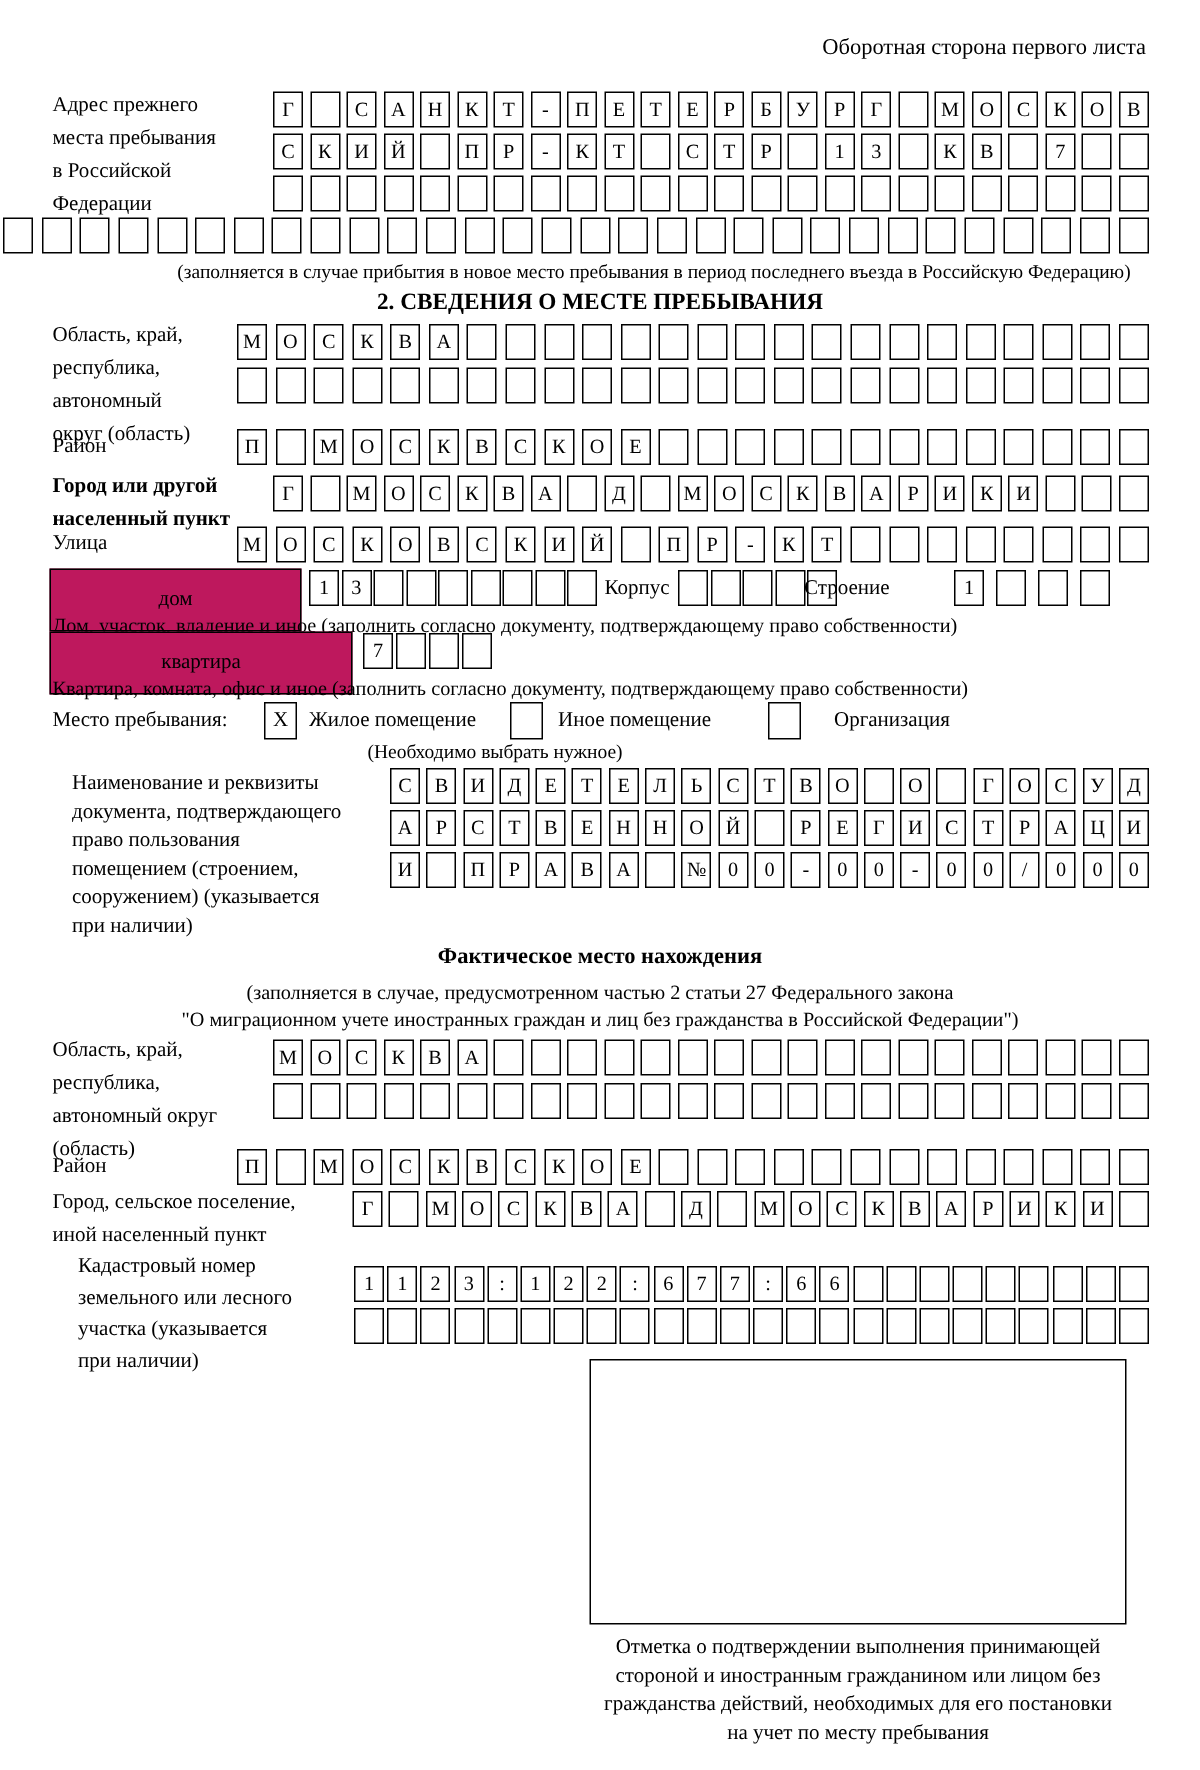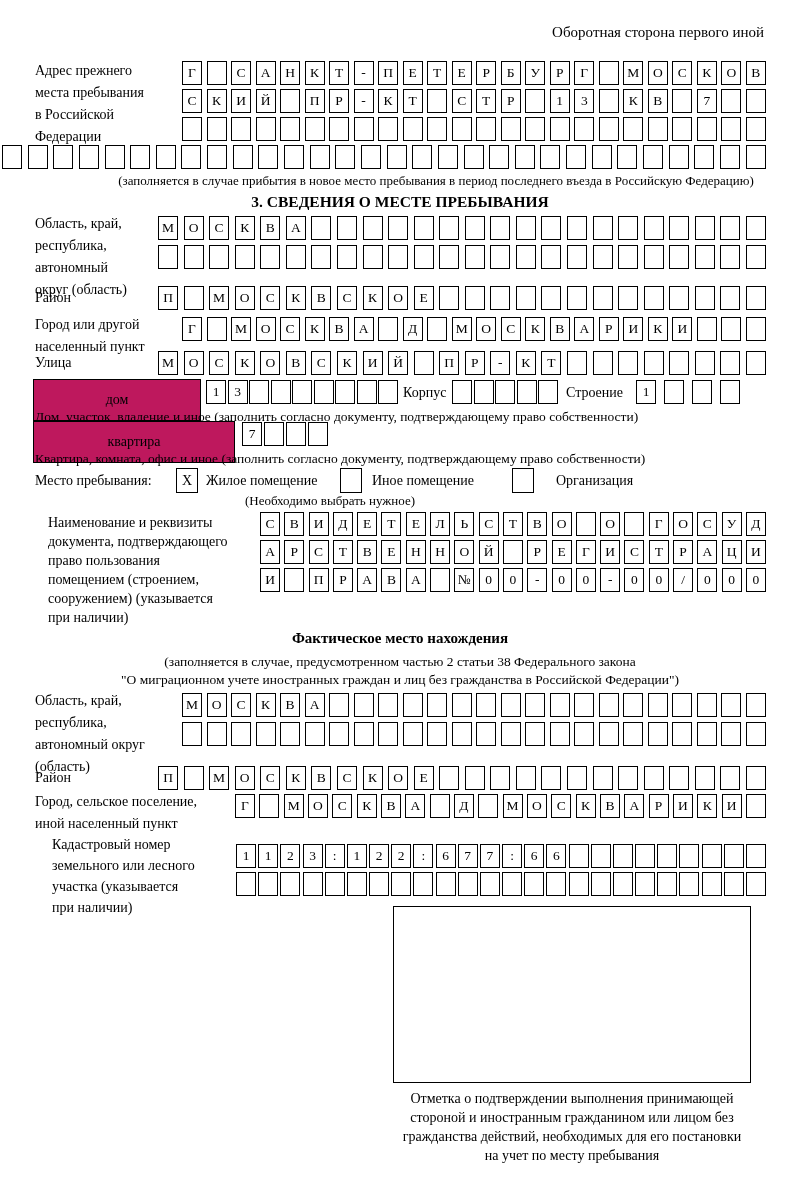--- a/index.html
+++ b/index.html
@@ -31,21 +31,21 @@
   .caption{position:absolute;font-size:13.5px;}
   .stampbox{position:absolute;box-sizing:border-box;border:1.8px solid #000;background:#fff;}
   .stampcaption{position:absolute;text-align:center;font-size:14px;line-height:19px;white-space:pre-line;}
   .headernote{position:absolute;font-size:15px;}
 </style>
 </head>
 <body>
 
 <div class="page">
 
-  <div class="headernote" style="top:24px;right:36px;">Оборотная сторона первого иной</div>
+  <div class="headernote" style="top:24px;right:36px;">Оборотная сторона первого листа</div>
 
   <div class="lbl" style="left:35px;top:60px;width:150px;">Адрес прежнего
 места пребывания
 в Российской
 Федерации</div>
   <div class="cellrow" style="left:182px;top:61px;width:584px;">
       <span class="cell">Г</span>
       <span class="cell"></span>
       <span class="cell">С</span>
       <span class="cell">А</span>
@@ -149,21 +149,21 @@
       <span class="cell"></span>
       <span class="cell"></span>
       <span class="cell"></span>
       <span class="cell"></span>
       <span class="cell"></span>
       <span class="cell"></span>
       <span class="cell"></span>
     </div>
   <div class="note" style="top:173px;margin-left:36px;">(заполняется в случае прибытия в новое место пребывания в период последнего въезда в Российскую Федерацию)</div>
 
-  <div class="title" style="top:193px;">3. СВЕДЕНИЯ О МЕСТЕ ПРЕБЫВАНИЯ</div>
+  <div class="title" style="top:193px;">2. СВЕДЕНИЯ О МЕСТЕ ПРЕБЫВАНИЯ</div>
 
   <div class="lbl" style="left:35px;top:213px;width:120px;">Область, край,
 республика,
 автономный
 округ (область)</div>
   <div class="cellrow" style="left:158px;top:216px;width:608px;">
       <span class="cell">М</span>
       <span class="cell">О</span>
       <span class="cell">С</span>
       <span class="cell">К</span>
@@ -236,21 +236,21 @@
       <span class="cell"></span>
       <span class="cell"></span>
       <span class="cell"></span>
       <span class="cell"></span>
       <span class="cell"></span>
       <span class="cell"></span>
       <span class="cell"></span>
       <span class="cell"></span>
     </div>
 
-  <div class="lbl" style="left:35px;top:314px;width:150px;">Город или другой
+  <div class="lbl" style="left:35px;top:314px;width:150px;font-weight:bold;">Город или другой
 населенный пункт</div>
   <div class="cellrow" style="left:182px;top:317px;width:584px;">
       <span class="cell">Г</span>
       <span class="cell"></span>
       <span class="cell">М</span>
       <span class="cell">О</span>
       <span class="cell">С</span>
       <span class="cell">К</span>
       <span class="cell">В</span>
       <span class="cell">А</span>
@@ -313,21 +313,21 @@
       <span class="cell"></span>
     </div>
   <div class="inlinelabel" style="left:403px;top:381px;">Корпус</div>
   <div class="cellrow" style="left:452px;top:380px;width:106px;">
       <span class="cell"></span>
       <span class="cell"></span>
       <span class="cell"></span>
       <span class="cell"></span>
       <span class="cell"></span>
     </div>
-  <div class="inlinelabel" style="left:566px;top:381px;">Строение</div>
+  <div class="inlinelabel" style="left:536px;top:381px;">Строение</div>
   <div class="cellrow" style="left:636px;top:380px;width:104px;">
       <span class="cell">1</span>
       <span class="cell"></span>
       <span class="cell"></span>
       <span class="cell"></span>
     </div>
   <div class="caption" style="left:35px;top:409px;">Дом, участок, владение и иное (заполнить согласно документу, подтверждающему право собственности)</div>
 
   <div class="labelbox" style="left:33px;top:421px;width:202px;">квартира</div>
   <div class="cellrow" style="left:242px;top:422px;width:86px;">
@@ -417,21 +417,21 @@
       <span class="cell">-</span>
       <span class="cell">0</span>
       <span class="cell">0</span>
       <span class="cell">/</span>
       <span class="cell">0</span>
       <span class="cell">0</span>
       <span class="cell">0</span>
     </div>
 
   <div class="title" style="top:630px;font-size:15px;">Фактическое место нахождения</div>
-  <div class="note" style="top:654px;font-size:13.5px;">(заполняется в случае, предусмотренном частью 2 статьи 38 Федерального закона</div>
+  <div class="note" style="top:654px;font-size:13.5px;">(заполняется в случае, предусмотренном частью 2 статьи 27 Федерального закона</div>
   <div class="note" style="top:672px;font-size:13.5px;">"О миграционном учете иностранных граждан и лиц без гражданства в Российской Федерации")</div>
 
   <div class="lbl" style="left:35px;top:690px;width:150px;">Область, край,
 республика,
 автономный округ
 (область)</div>
   <div class="cellrow" style="left:182px;top:693px;width:584px;">
       <span class="cell">М</span>
       <span class="cell">О</span>
       <span class="cell">С</span>

